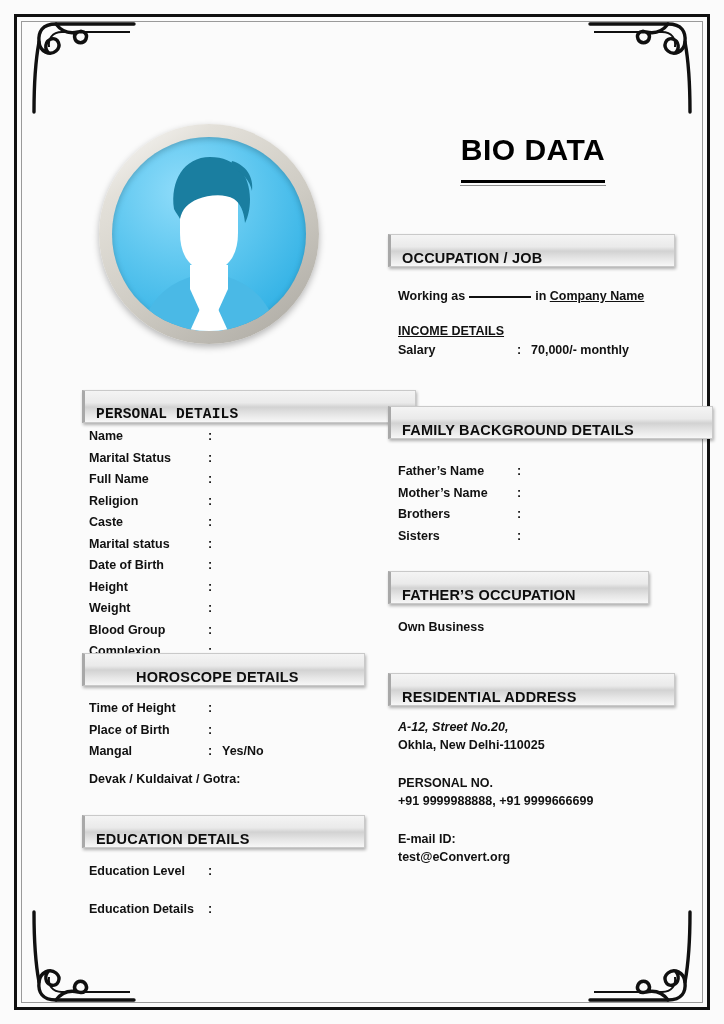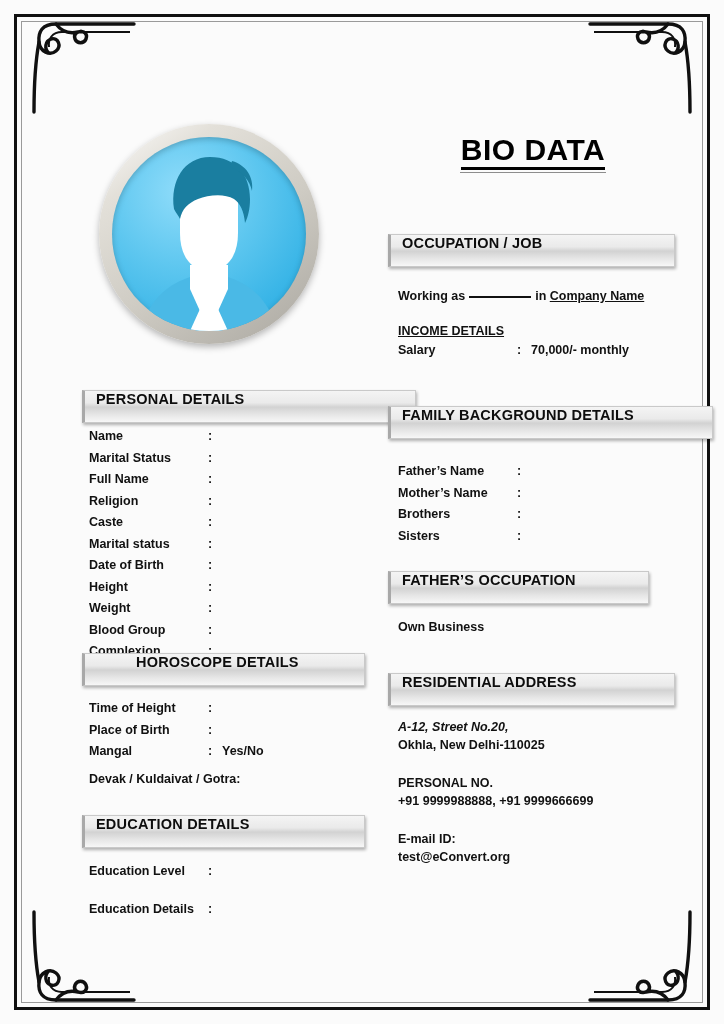--- a/index.html
+++ b/index.html
@@ -67,38 +67,38 @@
   
   .title-wrap{
     position:absolute;
     left:388px;top:133px;width:290px;
     text-align:center;
   }
   .title{
     font-size:30px;font-weight:bold;color:#000;
     letter-spacing:.5px;
     display:inline-block;
-    padding-bottom:0;
+    padding-bottom:13px;
     border-bottom:3px solid #000;
   }
   .title-underline2{
     width:146px;height:1px;background:#8d8d8d;
     margin:2px auto 0 auto;
   }
 
   
   .bar{
     position:absolute;
     height:33px;
     background:linear-gradient(to bottom,#f4f4f4 0%,#eaeaea 38%,#d2d2d2 52%,#e6e6e6 76%,#f7f7f7 100%);
     border:1px solid #c9c9c9;
     border-left:3px solid #a8a8a8;
     box-shadow:1px 2px 3px rgba(0,0,0,.30);
     box-sizing:border-box;
-    display:flex;align-items:flex-start;
+    display:flex;align-items:flex-end;
   }
   .bar span{
     font-size:14.5px;font-weight:bold;color:#0d0d0d;
     padding-left:11px;letter-spacing:.2px;
   }
 
   
   .rows{position:absolute;}
   .row{
     display:flex;
@@ -208,21 +208,21 @@
   </div>
   <div class="text-line u" style="left:398px;top:322px;">INCOME DETAILS</div>
   <div class="rows" style="left:398px;top:340px;width:270px;">
     <div class="row">
       <span class="lbl">Salary</span>
       <span class="col">:</span>
       <span class="val">70,000/- monthly</span>
     </div>
   </div>
 
-  <div class="bar" style="left:82px;top:390px;width:334px;">
+  <div class="bar" style="left:82px;top:390px;width:334px;font-family:Liberation Mono, monospace;">
     <span>PERSONAL DETAILS</span>
   </div>
   <div class="rows" style="left:89px;top:426px;width:270px;">
     <div class="row">
         <span class="lbl">Name</span>
         <span class="col">:</span>
         <span class="val"></span>
       </div>
     <div class="row">
         <span class="lbl">Marital Status</span>

